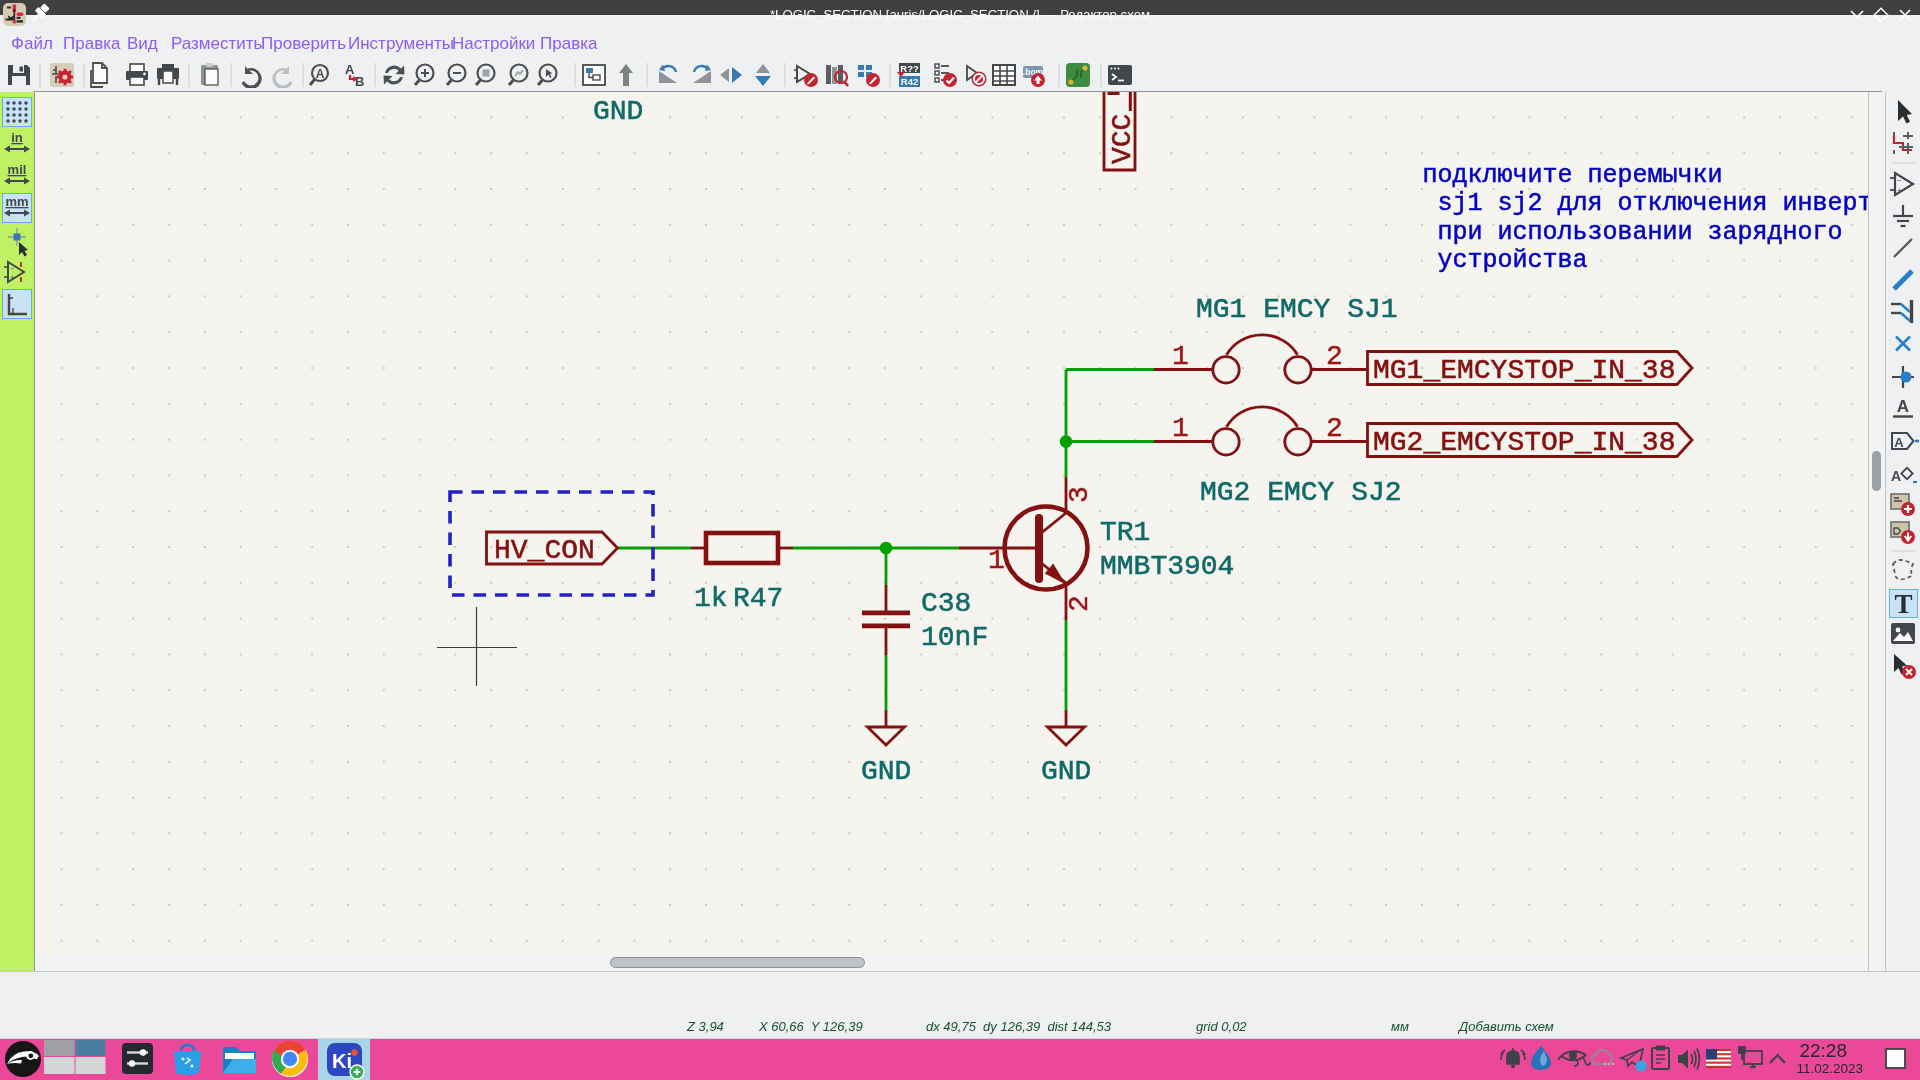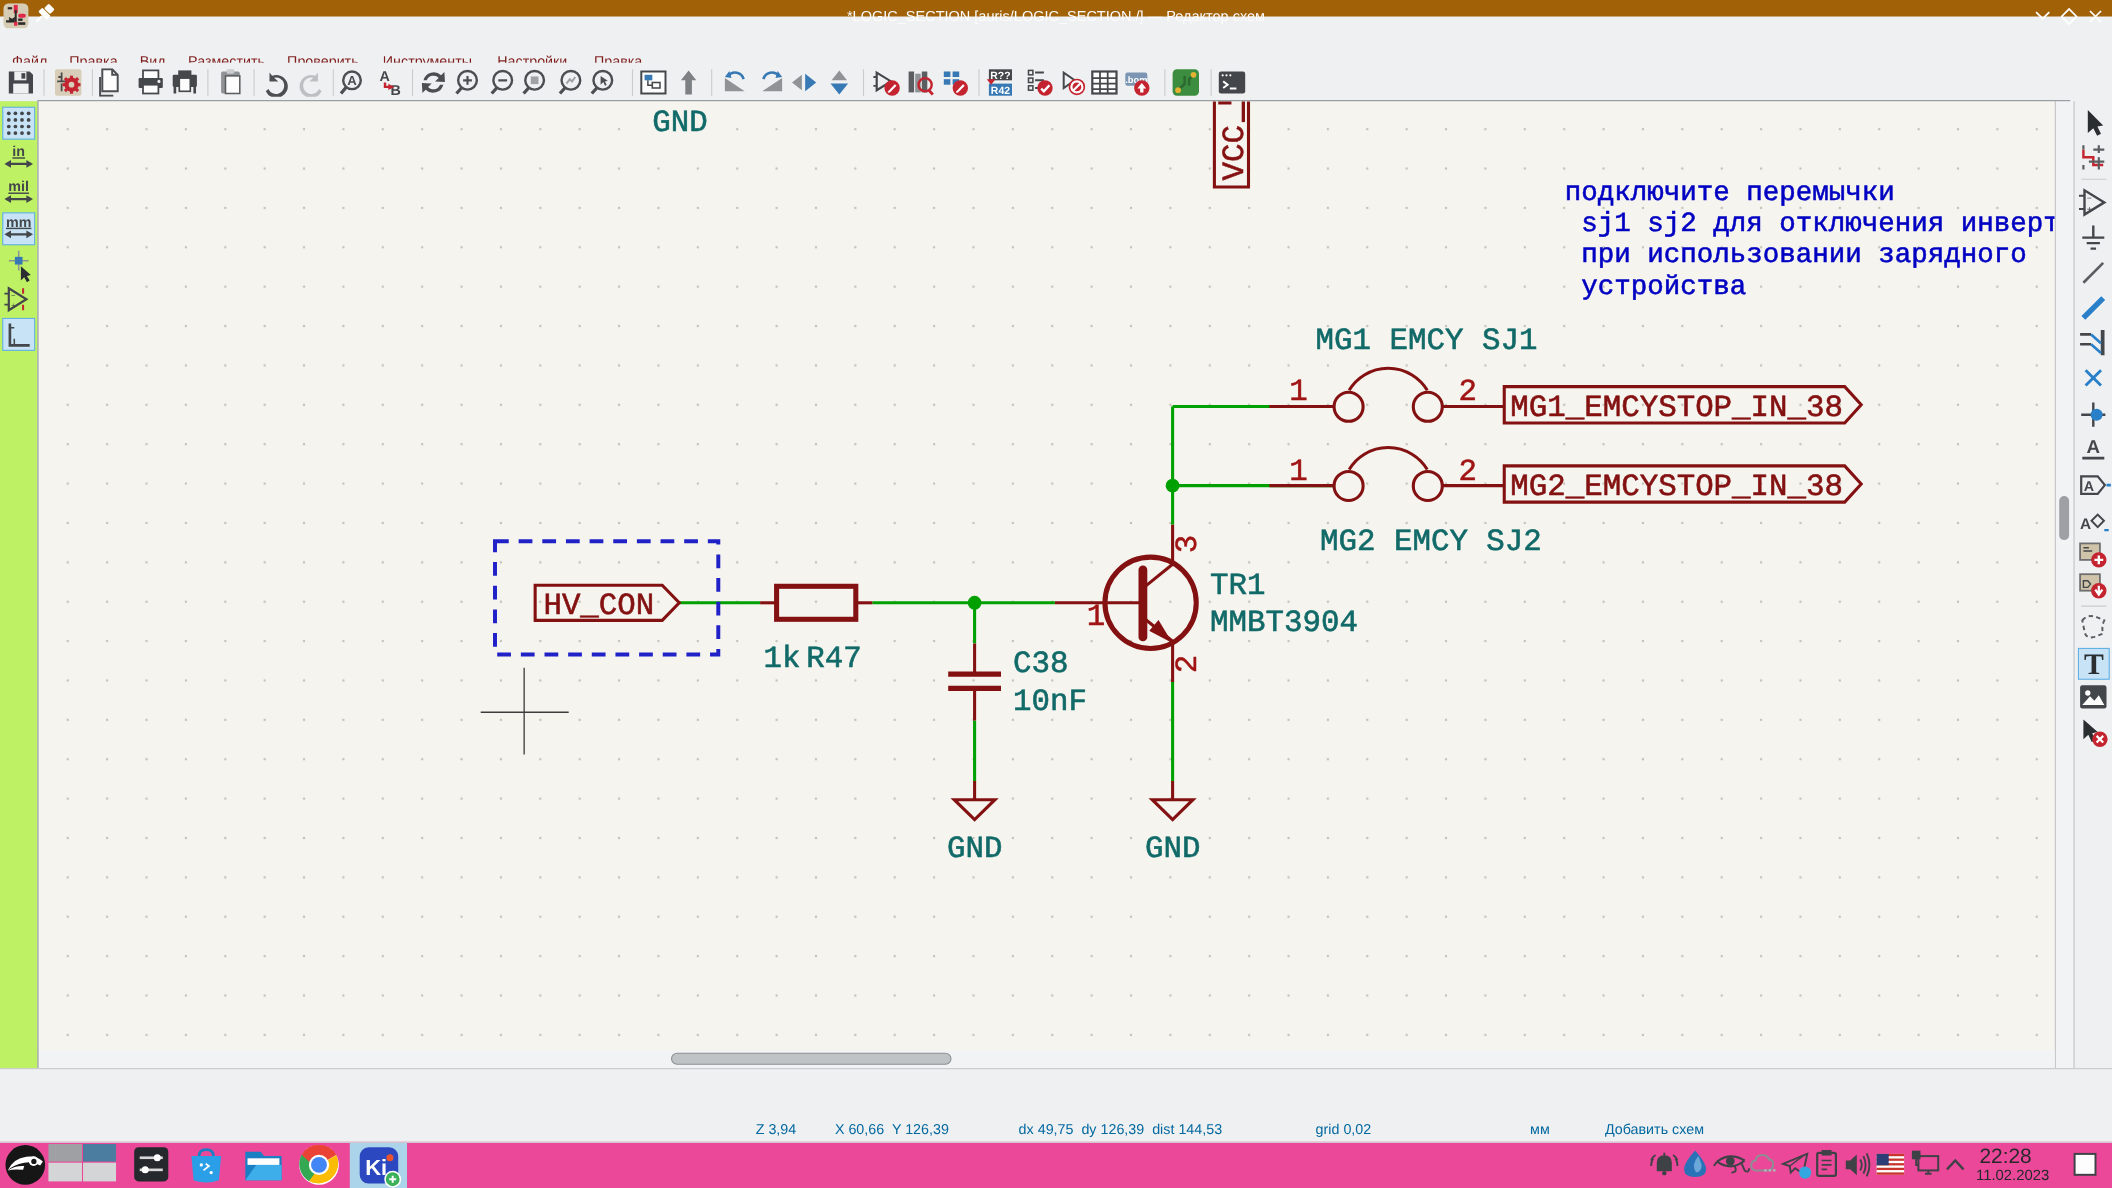--- a/index.html
+++ b/index.html
@@ -1,32 +1,32 @@
 <!DOCTYPE html>
 <html><head>
 <meta charset="utf-8">
 <style>
   html,body{margin:0;padding:0;width:1920px;height:1080px;overflow:hidden;
     font-family:"Liberation Sans",sans-serif;background:#eff0f1;}
   .abs{position:absolute;}
-  #titlebar{position:absolute;left:0;top:0;width:1920px;height:15px;background:#a16207;}
+  #titlebar{position:absolute;left:0;top:0;width:1920px;height:15px;background:#404040;}
   #titlebar .title{position:absolute;left:0;top:0;width:100%;height:29px;line-height:29px;
     text-align:center;color:#fcfcfc;font-size:13.2px;}
   #menubar{position:absolute;left:0;top:29px;width:1920px;height:28px;background:#eff0f1;}
-  .menuitem{position:absolute;top:12px;height:28px;line-height:30px;color:#7f1d1d;font-size:13px;}
+  .menuitem{position:absolute;top:0;height:28px;line-height:30px;color:#8b5cf6;font-size:17px;}
   #toolbar{position:absolute;left:0;top:57px;width:1920px;height:35px;background:#eff0f1;}
   #lefttb{position:absolute;left:0;top:92px;width:34px;height:879px;background:#bef264;}
   #righttb{position:absolute;left:1885px;top:92px;width:35px;height:879px;background:#eff0f1;border-left:1px solid #c2c4c6;}
   #canvas{position:absolute;left:35px;top:92px;width:1833px;height:863px;background:#f5f4ef;}
   #vscroll{position:absolute;left:1868px;top:92px;width:17px;height:879px;background:#f2f3f4;border-left:1px solid #c2c4c6;}
   #vthumb{position:absolute;left:1872px;top:451px;width:9px;height:40px;background:#9da1a5;border-radius:4.5px;}
   #hscroll{position:absolute;left:35px;top:955px;width:1833px;height:16px;background:#f2f3f4;}
   #hthumb{position:absolute;left:610px;top:957px;width:255px;height:11px;background:#bfc3c5;border:1px solid #8c9093;border-radius:5.5px;box-sizing:border-box;}
   #statusbar{position:absolute;left:0;top:971px;width:1920px;height:67px;background:#eff0f1;border-top:1px solid #c6c8ca;box-sizing:border-box;}
-  .status{position:absolute;top:47px;height:16px;color:#0369a1;font-size:13px;white-space:pre;}
+  .status{position:absolute;top:47px;height:16px;color:#14532d;font-size:13px;white-space:pre;font-style:italic;}
   #taskbar{position:absolute;left:0;top:1038px;width:1920px;height:42px;background:#ec4899;border-top:1px solid #d2d4d5;box-sizing:border-box;}
 </style>
 </head>
 <body>
 <div id="titlebar">
   <div class="title">*LOGIC_SECTION [auris/LOGIC_SECTION./] — Редактор схем</div>
   <svg class="abs" style="left:3px;top:3px" width="23" height="23" viewBox="0 0 23 23">
     <rect x="0" y="0" width="23" height="23" rx="5" fill="#d5ccb3"></rect>
     <rect x="4" y="3.5" width="4" height="2" fill="#2b2b2b"></rect>
     <rect x="9.5" y="1.5" width="3.6" height="7.5" fill="#e0284b"></rect>

